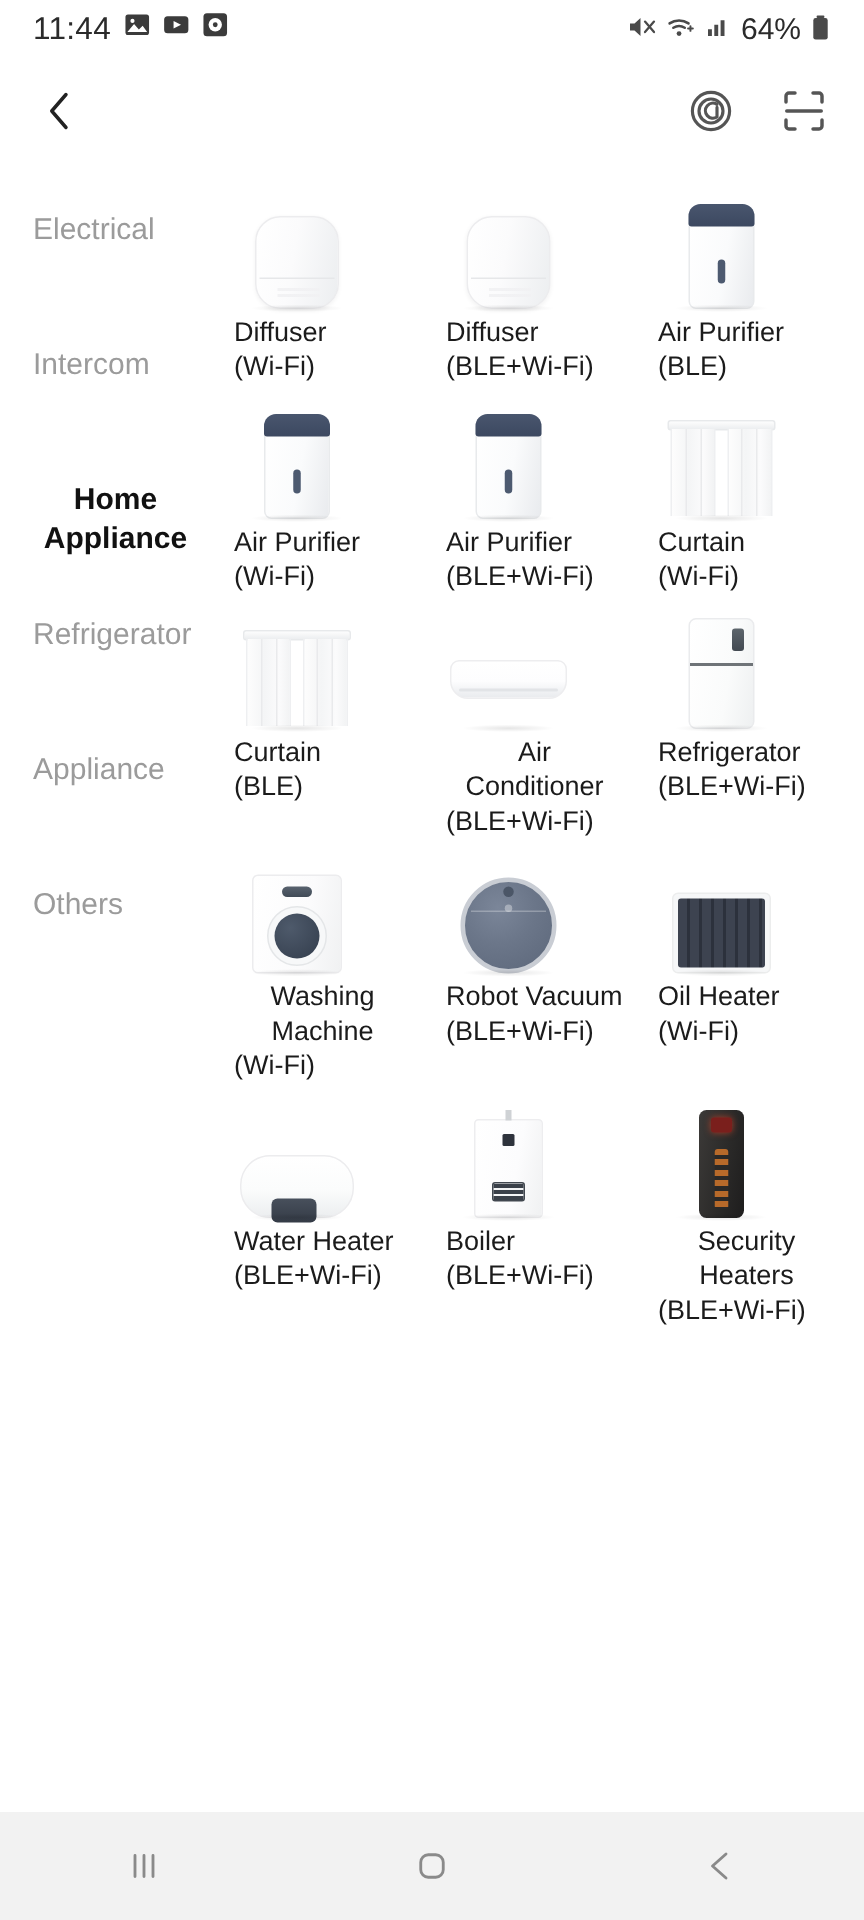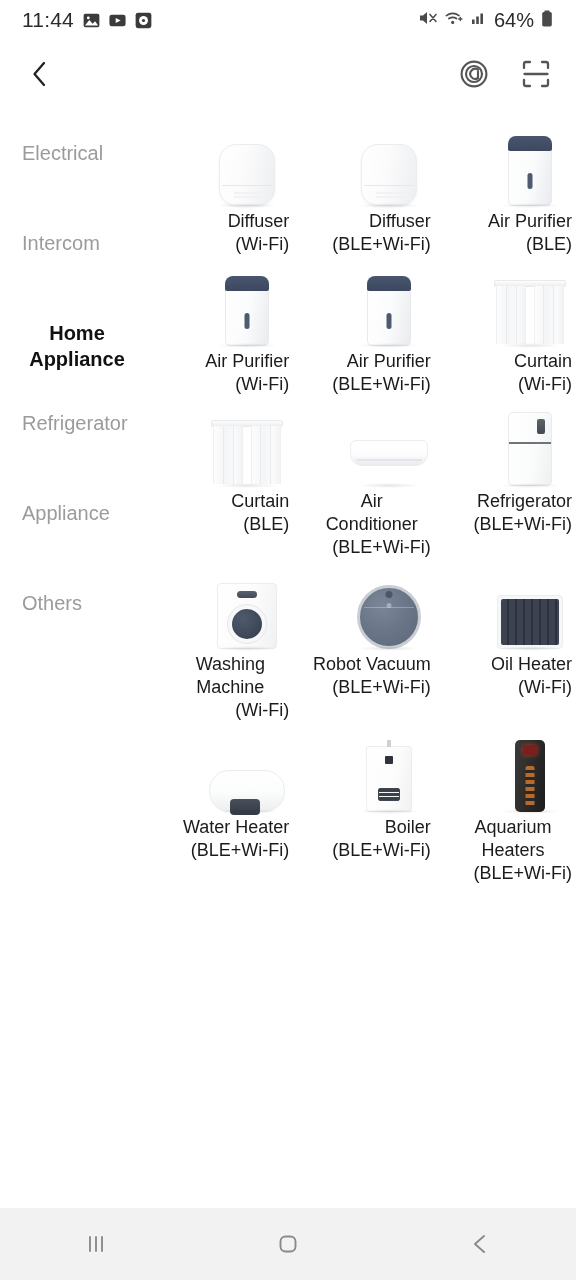--- a/index.html
+++ b/index.html
@@ -12,21 +12,21 @@
   body { position: relative; }
 
   
   .statusbar {
     height: 40px;
     display: flex;
     align-items: center;
     padding: 0 22px;
     background: #ffffff;
   }
-  .sb-left { display: flex; align-items: center; gap: 9px; }
+  .sb-left { display: flex; gap: 9px; }
   .sb-time {
     font-size: 21px;
     color: #2b2b2b;
     letter-spacing: .2px;
   }
   .sb-icon { width: 17px; height: 17px; display: block; }
   .sb-right { margin-left: auto; display: flex; gap: 6px; }
   .sb-batt-text { font-size: 20px; color: #2b2b2b; letter-spacing: 0; }
 
   
@@ -92,21 +92,21 @@
     overflow: hidden;
   }
   .grid {
     display: grid;
     grid-template-columns: repeat(3, 1fr);
     row-gap: 0;
   }
   .tile {
     display: flex;
     flex-direction: column;
-    align-items: flex-end;
+    align-items: flex-start;
     padding: 12px 4px 0 4px;
     cursor: pointer;
   }
   .tile-art {
     width: 84px;
     height: 78px;
     position: relative;
     display: flex;
     align-items: flex-end;
     justify-content: center;
@@ -634,21 +634,21 @@
       </div>
 
       <div class="tile r4">
         <div class="tile-art">
           <div class="aqua">
               <div class="head"></div>
               <div class="tube"></div>
             </div>
             <div class="art-shadow"></div>
         </div>
-        <div class="tile-label">Aquarium Heaters</div>
+        <div class="tile-label">Security Heaters</div>
         <div class="tile-proto">(BLE+Wi-Fi)</div>
       </div>
 
     </div>
   </div>
 </div>
 
 <div class="navbar">
   <div class="nav-btn">
     <svg width="30" height="30" viewBox="0 0 30 30">

